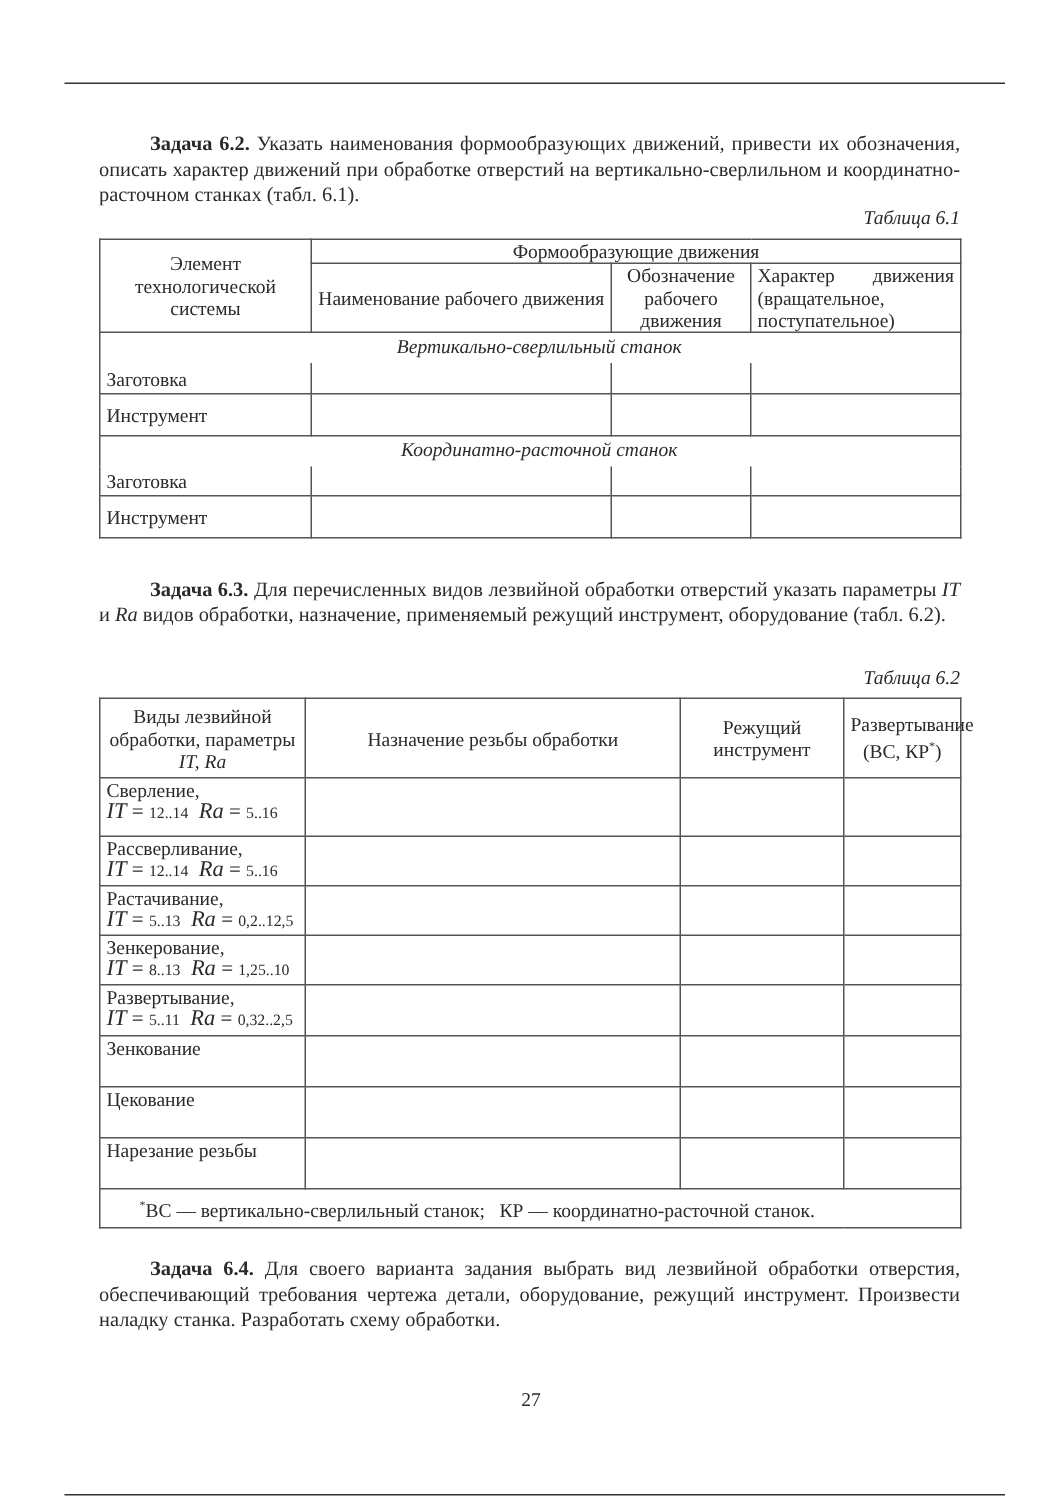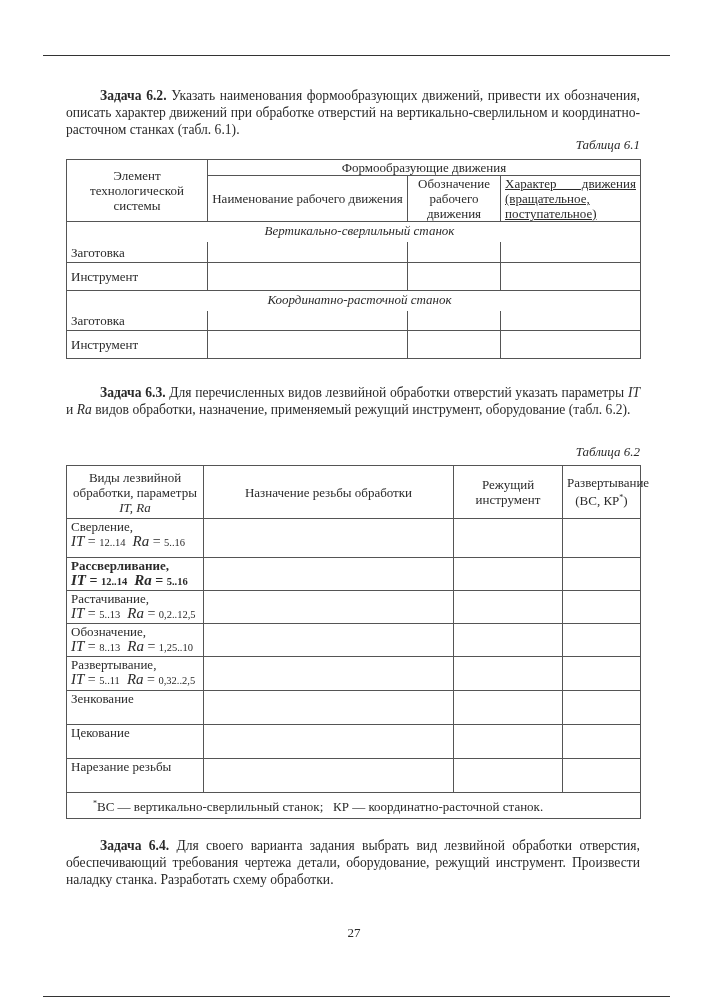--- a/index.html
+++ b/index.html
@@ -14,21 +14,21 @@
           font-size: 13px; line-height: 15px; }
   td { border: 1px solid #555; padding: 0 4px; vertical-align: top; }
   .c { text-align: center; vertical-align: middle; }
   .sec { text-align: center; font-style: italic; border-bottom: none; height: 19px; padding-top: 1px; padding-left: 16px; }
   .notop td { border-top: none; }
   .lbl { vertical-align: bottom; padding-bottom: 2px; }
   .param { font-size: 14px; white-space: nowrap; }
   .param .var { font-style: italic; font-size: 15px; }
   .param .num { font-size: 10.5px; }
   .pagenum { position: absolute; top: 925px; left: 0; width: 708px; text-align: center; font-size: 13px; }
-  .just { text-align: justify; text-align-last: justify; text-decoration: underline; }
+  .just { text-align: justify; text-align-last: justify; }
   sup { font-size: 8px; }
 </style>
 </head>
 <body>
 
 <div class="rule" style="top:55px;"></div>
 
 <p class="para" style="top:87px;">
   <b>Задача 6.2.</b><span> Указать наименования формообразующих движений, привести их обозначения, описать характер движений при обработке отверстий на вертикально-сверлильном и координатно-расточном станках (табл. 6.1).</span>
 </p>
@@ -115,41 +115,41 @@
 
   <tr style="height:39px;">
     <td>
       <div>Сверление,</div>
       <div class="param"><span class="var">IT</span><span> = </span><span class="num">12..14</span>&nbsp;&nbsp;<span class="var">Ra</span><span> = </span><span class="num">5..16</span></div>
     </td>
     <td></td>
         <td></td>
         <td></td>
   </tr>
-  <tr style="height:33px;font-weight:bold;">
+  <tr style="height:33px;">
     <td>
       <div>Рассверливание,</div>
       <div class="param"><span class="var">IT</span><span> = </span><span class="num">12..14</span>&nbsp;&nbsp;<span class="var">Ra</span><span> = </span><span class="num">5..16</span></div>
     </td>
     <td></td>
         <td></td>
         <td></td>
   </tr>
   <tr style="height:33px;">
     <td>
       <div>Растачивание,</div>
       <div class="param"><span class="var">IT</span><span> = </span><span class="num">5..13</span>&nbsp;&nbsp;<span class="var">Ra</span><span> = </span><span class="num">0,2..12,5</span></div>
     </td>
     <td></td>
         <td></td>
         <td></td>
   </tr>
   <tr style="height:33px;">
     <td>
-      <div>Обозначение,</div>
+      <div>Зенкерование,</div>
       <div class="param"><span class="var">IT</span><span> = </span><span class="num">8..13</span>&nbsp;&nbsp;<span class="var">Ra</span><span> = </span><span class="num">1,25..10</span></div>
     </td>
     <td></td>
         <td></td>
         <td></td>
   </tr>
   <tr style="height:34px;">
     <td>
       <div>Развертывание,</div>
       <div class="param"><span class="var">IT</span><span> = </span><span class="num">5..11</span>&nbsp;&nbsp;<span class="var">Ra</span><span> = </span><span class="num">0,32..2,5</span></div>

